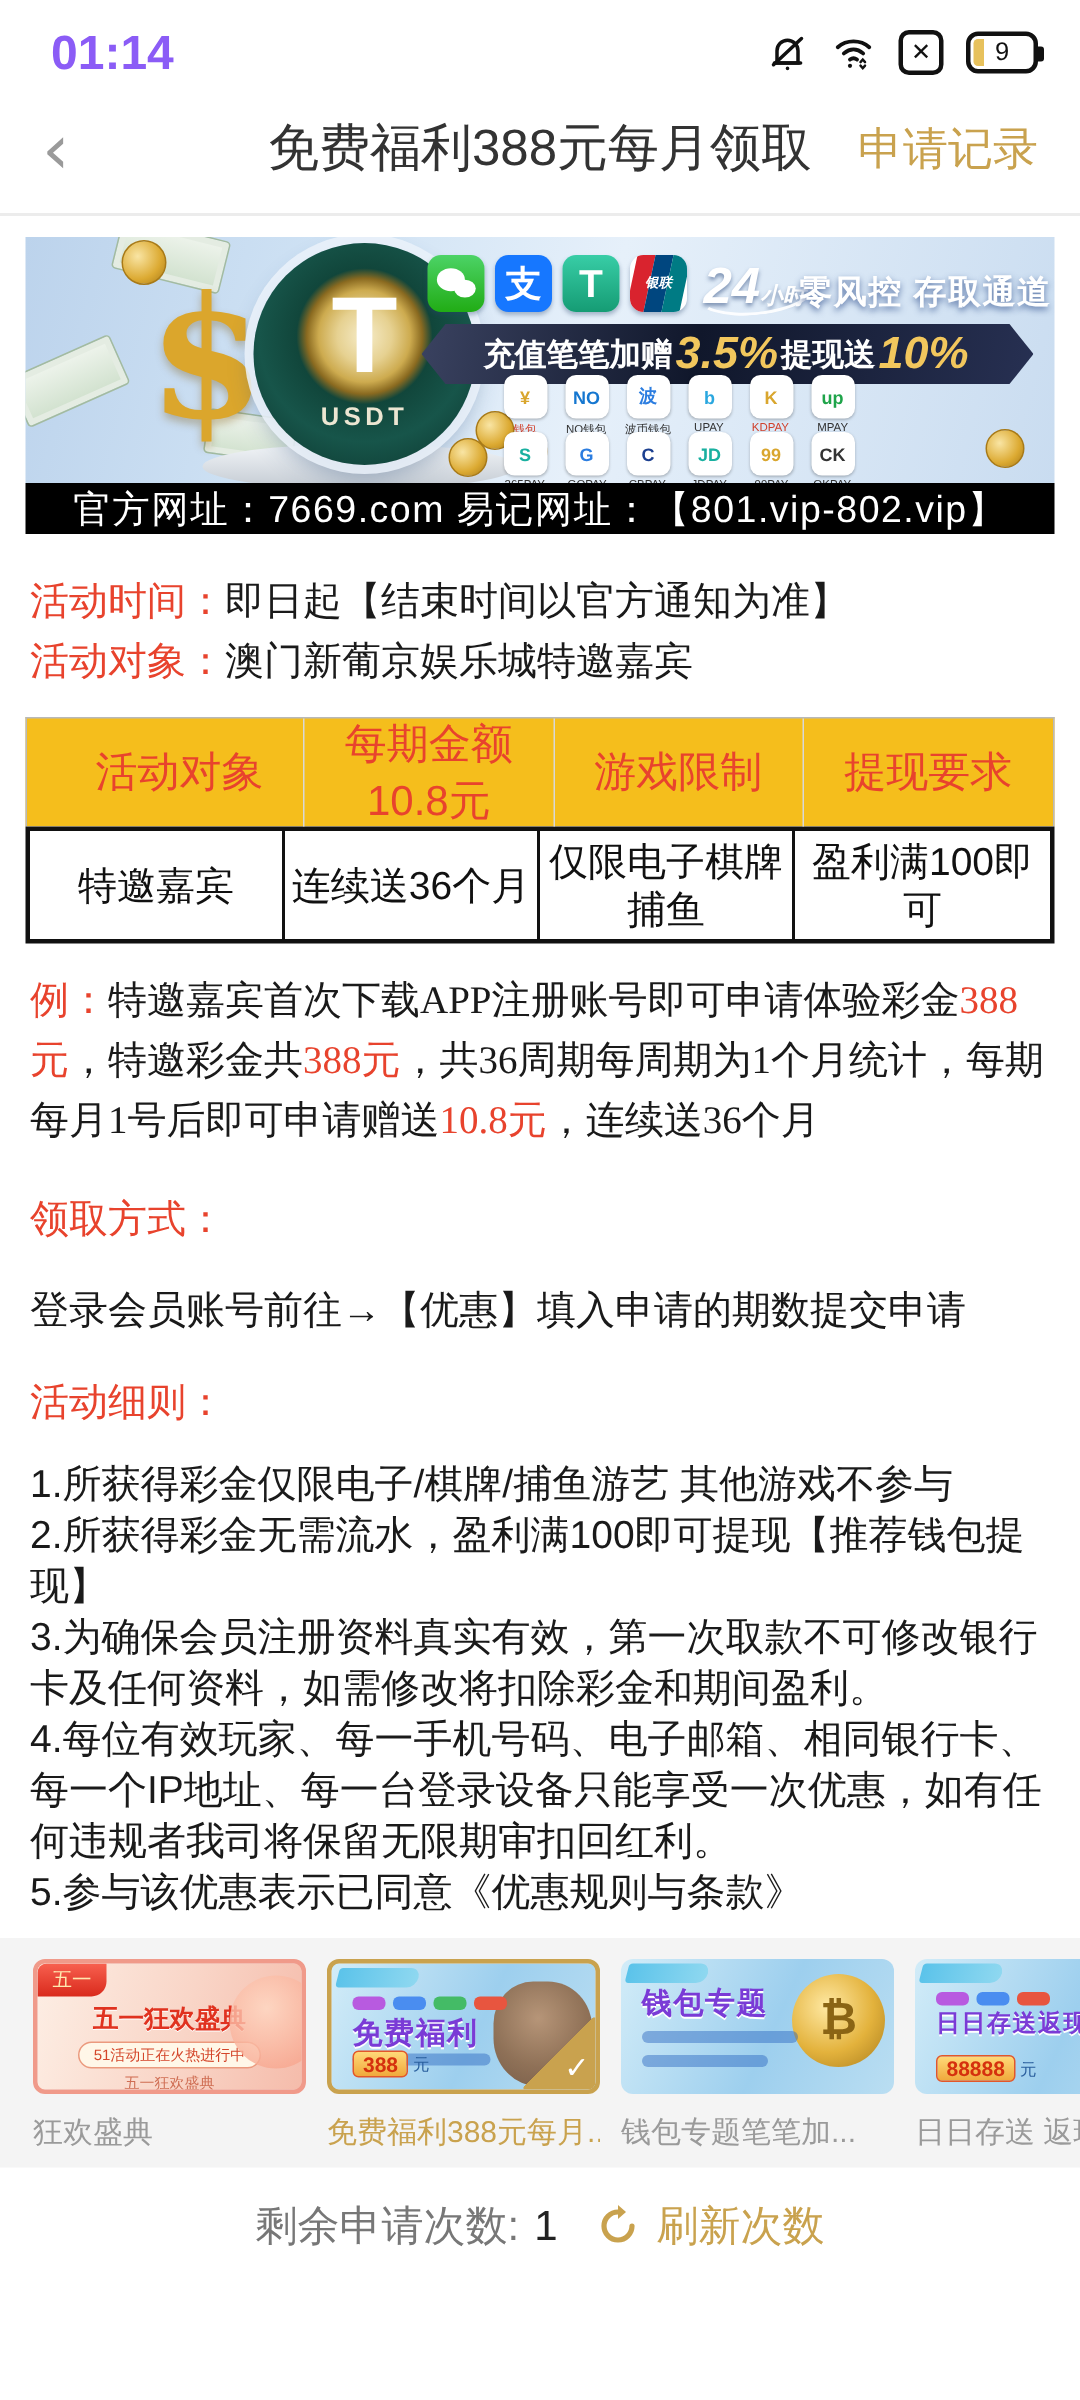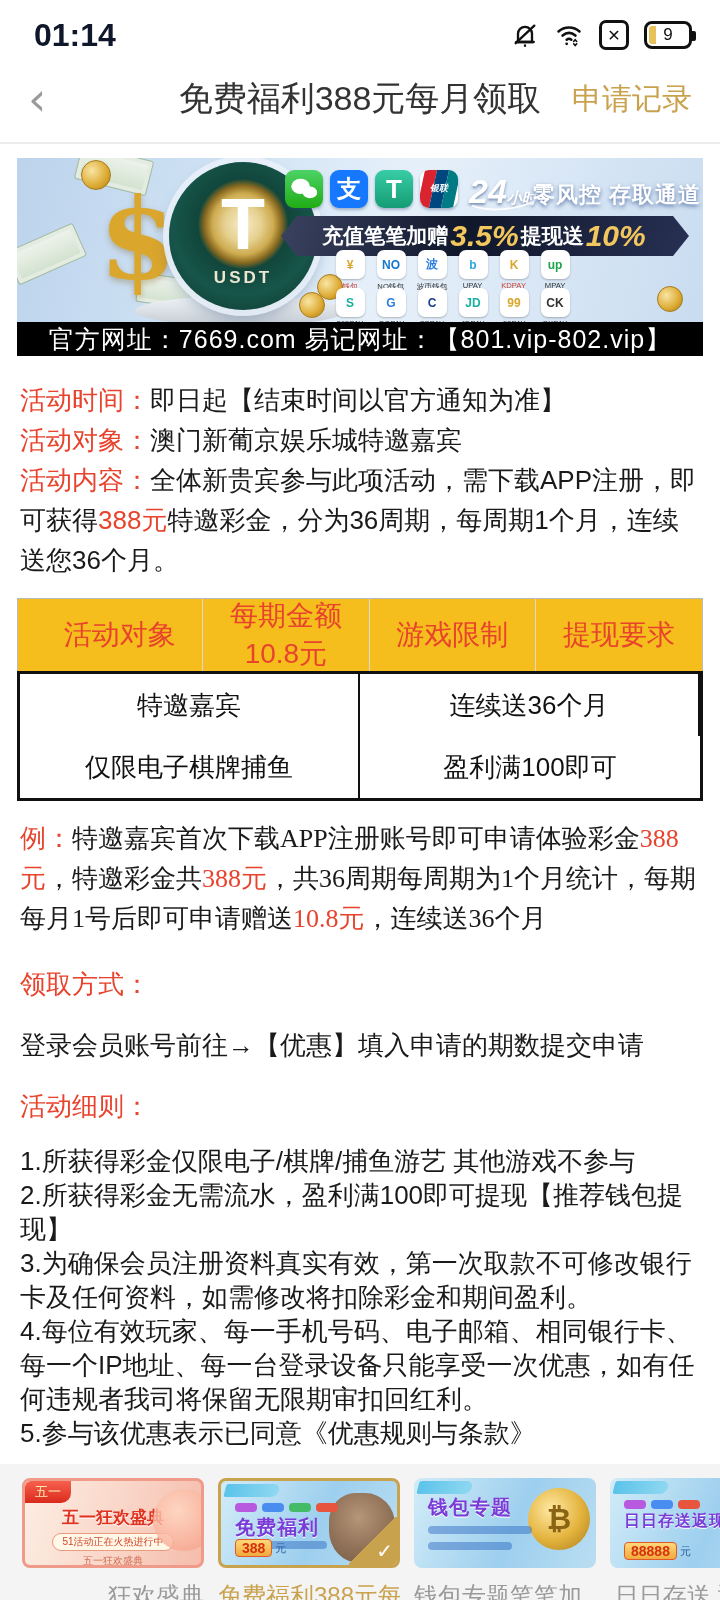--- a/index.html
+++ b/index.html
@@ -8,21 +8,21 @@
     background:#fff;
     font-family:"Liberation Sans","DejaVu Sans",sans-serif;
     color:#1a1a1a;
     overflow:hidden;
     position:relative;
   }
   .red { color:#e8432d; }
 
   
   .status-bar{height:56px;display:flex;align-items:center;justify-content:space-between;padding:14px 28px 0 34px;}
-  .sb-time{font-size:32px;font-weight:600;color:#0f172a;}
+  .sb-time{font-size:32px;font-weight:600;color:#8b5cf6;}
   .sb-icons{display:flex;align-items:center;gap:15px;}
   .sb-icons svg{display:block;}
   .sim-x{width:30px;height:30px;border:3px solid #111;border-radius:7px;display:flex;align-items:center;justify-content:center;font-size:16px;font-weight:700;color:#111;}
   .battery{position:relative;width:48px;height:28px;border:3px solid #111;border-radius:8px;display:flex;align-items:center;justify-content:center;}
   .battery:after{content:"";position:absolute;right:-7px;top:7px;width:4px;height:10px;background:#111;border-radius:0 2px 2px 0;}
   .battery .fill{position:absolute;left:2px;top:2px;bottom:2px;width:7px;background:#e7c15c;border-radius:3px 0 0 3px;}
   .battery .num{position:relative;font-size:17px;color:#111;}
 
   
   .navbar{height:86px;display:flex;align-items:center;position:relative;padding:0 28px;}
@@ -80,38 +80,38 @@
 
   
   .intro{margin:24px 20px 0;font-size:26px;line-height:40px;}
   .intro p{margin:0;}
 
   
   .promo-table{margin:18px 17px 0;}
   .pt-head{display:grid;grid-template-columns:1fr 1fr 1fr 1fr;background:#f5be1c;border:1px solid #b9b9b9;border-bottom:none;padding-left:19px;}
   .pt-head .cell{height:72px;display:flex;align-items:center;justify-content:center;color:#e8432d;font-size:28px;border-right:1px solid #d8d8d8;text-align:center;}
   .pt-head .cell:last-child{border-right:none;}
-  .pt-body{display:grid;grid-template-columns:1fr 1fr;border:3px solid #111;background:#fff;}
+  .pt-body{display:grid;grid-template-columns:1fr 1fr 1fr 1fr;border:3px solid #111;background:#fff;}
   .pt-body .cell{min-height:62px;display:flex;align-items:center;justify-content:center;text-align:center;font-size:26px;color:#111;border-right:2px solid #111;padding:4px 2px;line-height:32px;}
   .pt-body .cell:last-child{border-right:none;}
 
   
   .example{margin:18px 20px 0;font-size:26px;line-height:40px;font-family:Liberation Serif, serif;}
   .section-title{margin:28px 20px 0;font-size:26px;color:#e8432d;}
   .claim-text{margin:26px 20px 0;font-size:26px;}
   .rules-title{margin:26px 20px 0;font-size:26px;color:#e8432d;}
   .rules{margin:20px 20px 0;font-size:26px;line-height:34px;}
   .rules div{margin:0;}
 
   
   .carousel{margin-top:14px;background:#f4f4f4;padding:14px 0 10px;overflow:hidden;width:720px;}
   .cards{display:flex;gap:14px;padding-left:22px;width:max-content;}
   .card{width:182px;height:90px;border-radius:8px;position:relative;overflow:hidden;flex-shrink:0;cursor:pointer;background:#fff;}
   .captions{display:flex;gap:14px;padding-left:22px;margin-top:12px;width:max-content;}
-  .caption{width:182px;text-align:right;font-size:24px;color:#9a9a9a;white-space:nowrap;overflow:hidden;}
+  .caption{width:182px;text-align:left;font-size:20px;color:#9a9a9a;white-space:nowrap;overflow:hidden;}
   .caption.sel{color:#c9a24e;}
   .c-red{border:3px solid #f09a8a;background:linear-gradient(105deg,#fdeee4,#f9d5c7 55%,#f5bcab);}
   .c-red .badge{position:absolute;top:0;left:0;background:linear-gradient(#f8604f,#d92a1c);color:#ffe9b0;font-size:13px;padding:2px 10px;border-radius:6px 0 10px 0;}
   .c-red .ttl{text-align:center;margin-top:25px;color:#e0321f;font-size:17px;font-weight:700;text-shadow:0 1px 0 #fff;}
   .c-red .pill{margin:4px auto 0;width:max-content;border:1px solid #eb9a7e;background:#fff7e8;color:#d4462a;font-size:10px;padding:1px 9px;border-radius:9px;}
   .c-red .foot{text-align:center;margin-top:3px;font-size:10px;color:#cf6e54;}
   .c-red .girl{position:absolute;right:-14px;top:8px;width:62px;height:62px;border-radius:50%;background:radial-gradient(circle at 40% 35%,#ffd9c4,#f5977f);opacity:.8;}
   .c-blue{background:linear-gradient(115deg,#d2ecf8,#9dcfee 55%,#badef2);}
   .c-blue.sel{border:3px solid #c9a24e;padding-left:48px;}
   .c-blue .corner{position:absolute;top:3px;left:4px;width:54px;height:13px;background:linear-gradient(90deg,#5bc3ea,#8fd8f0);border-radius:3px 8px 8px 3px;transform:skewX(-14deg);}
@@ -271,21 +271,20 @@
           <span class="wl-lb">OKPAY</span>
         </span>
     </div>
   </div>
   <div class="url-bar">官方网址：7669.com 易记网址：【801.vip-802.vip】</div>
 </div>
 
 <div class="intro">
   <p><span class="red">活动时间：</span><span>即日起【结束时间以官方通知为准】</span></p>
   <p><span class="red">活动对象：</span><span>澳门新葡京娱乐城特邀嘉宾</span></p>
-  <p><span class="red">活动内容：</span><span>全体新贵宾参与此项活动，需下载APP注册，即可获得</span><span class="red">388元</span><span>特邀彩金，分为36周期，每周期1个月，连续送您36个月。</span></p>
 </div>
 
 <div class="promo-table">
   <div class="pt-head">
     <div class="cell">活动对象</div>
     <div class="cell">每期金额10.8元</div>
     <div class="cell">游戏限制</div>
     <div class="cell">提现要求</div>
   </div>
   <div class="pt-body">

